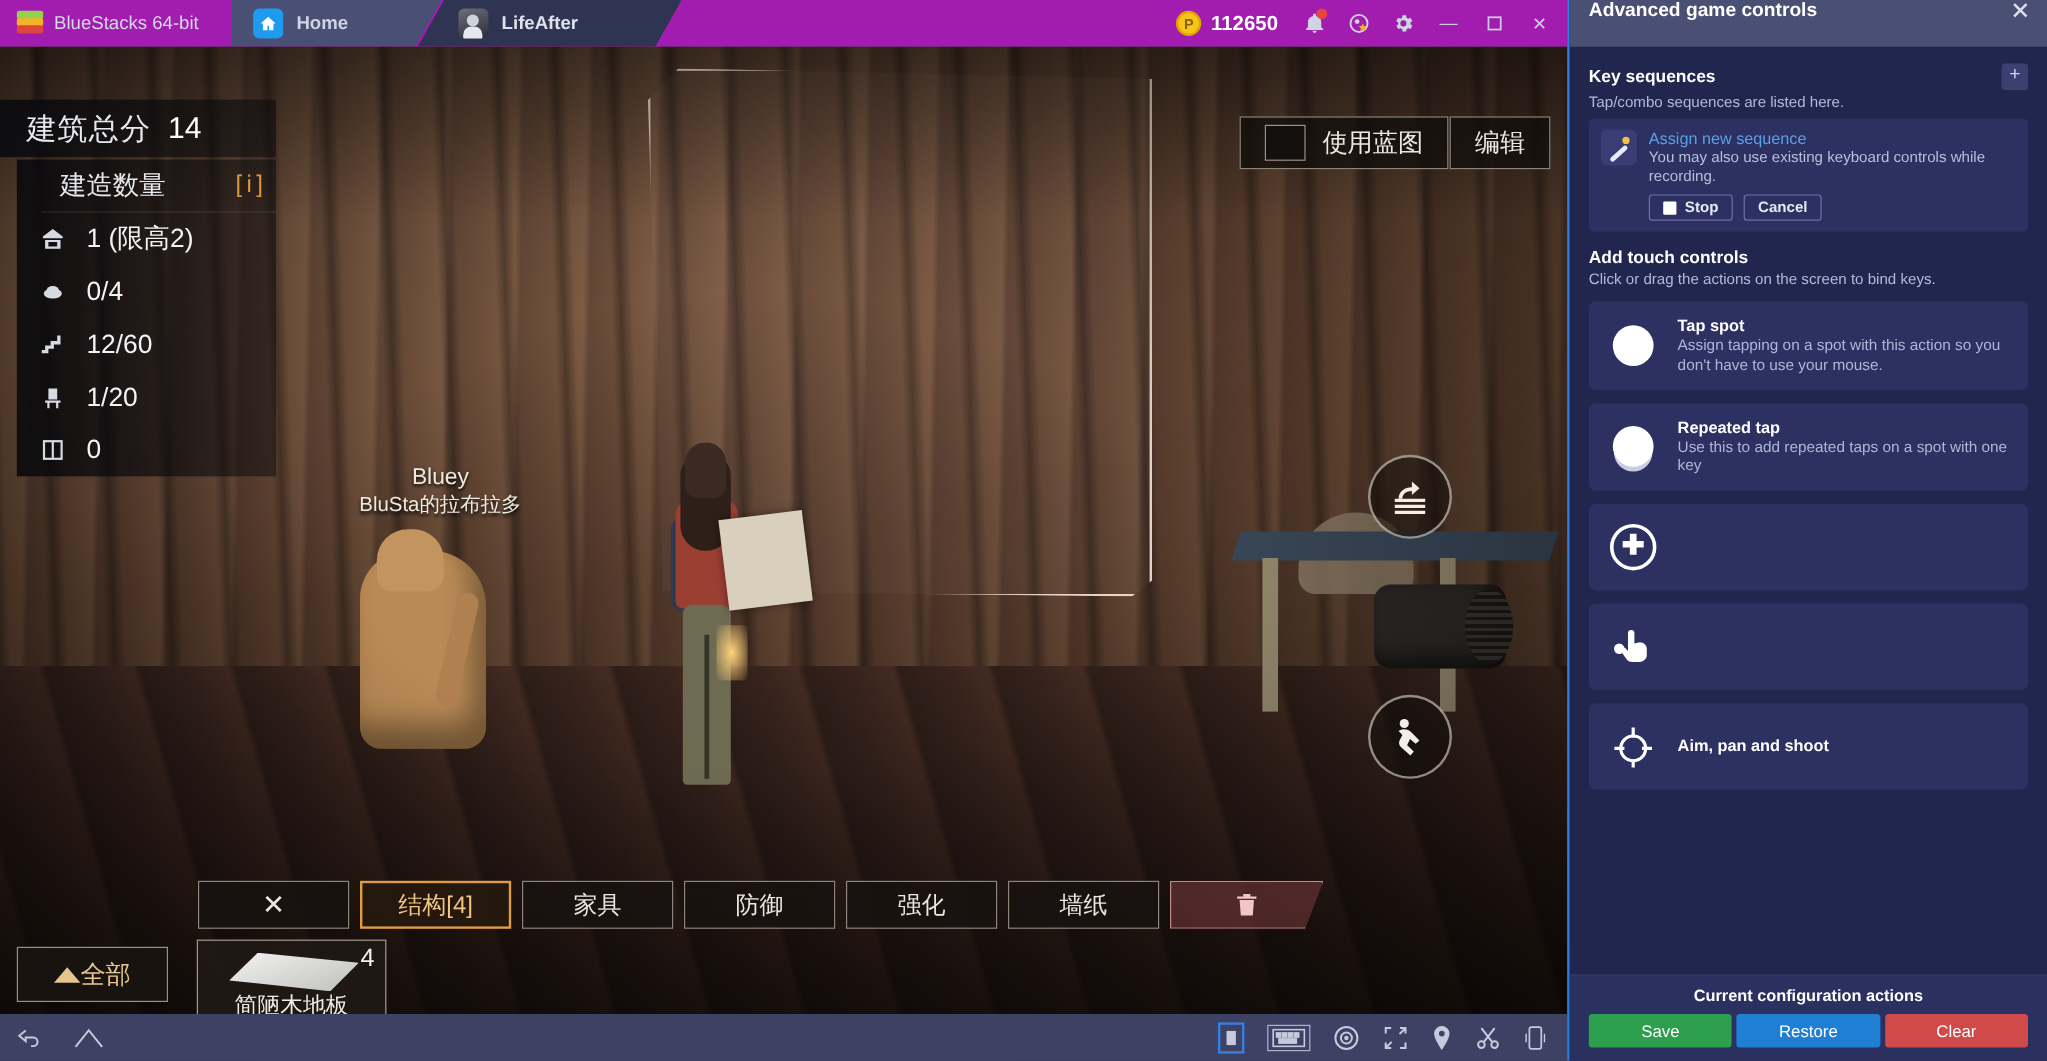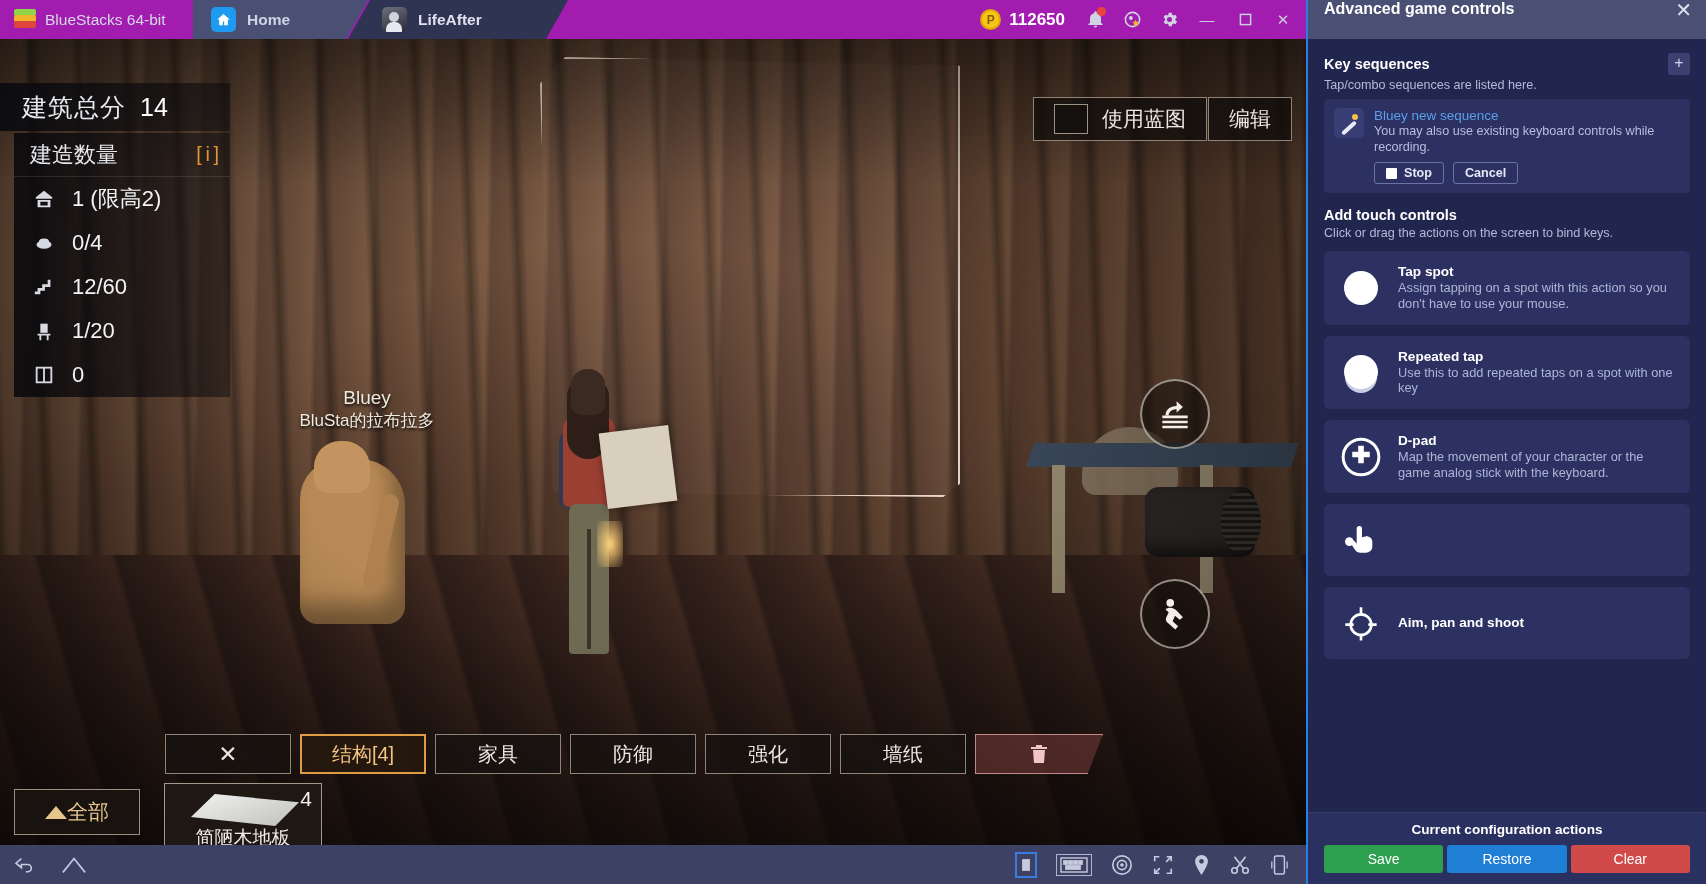--- a/index.html
+++ b/index.html
@@ -118,21 +118,21 @@
   
   .hud-score { position:absolute; left:0; top:44px; width:230px; height:48px;
     background:linear-gradient(90deg, rgba(10,10,14,.92), rgba(10,10,14,.55));
     display:flex; align-items:center; gap:14px; padding-left:22px; }
   .hud-score .lbl { color:#e8e9ee; font-size:25px; letter-spacing:1px; }
   .hud-score .num { color:#ffffff; font-size:25px; }
 
   .hud-panel { position:absolute; left:14px; top:94px; width:216px;
     background:linear-gradient(90deg, rgba(8,8,12,.88), rgba(8,8,12,.48)); }
   .hud-row { height:44px; display:flex; align-items:center; gap:14px; padding-left:16px; }
-  .hud-row.hdr { border-bottom:1px solid rgba(255,255,255,.10); }
+  .hud-row.hdr { border-bottom:1px solid rgba(255,255,255,.10);margin-left:20px; }
   .hud-row .t { color:#e6e7ec; font-size:22px; }
   .hud-row .v { color:#f2f3f7; font-size:22px; }
   .info-b { margin-left:auto; margin-right:12px; color:#e0953a; font-size:20px;
     letter-spacing:-1px; }
   .ic { width:28px; height:26px; flex:none; display:flex; align-items:center; justify-content:center; }
   .ic svg { fill:#d8dae2; }
 
   .gbtn-row { position:absolute; right:14px; top:58px; display:flex; gap:1px; }
   .gbtn { height:44px; display:flex; align-items:center; gap:14px;
     padding:0 20px; border:1px solid #8d8376; background:rgba(18,14,12,.78);
@@ -507,21 +507,21 @@
 
       <div class="sect-h">
         <span class="h">Key sequences</span>
         <span class="plus">+</span>
       </div>
       <div class="sect-sub">Tap/combo sequences are listed here.</div>
 
       <div class="rec-card">
         <span class="wand"></span>
         <div class="rec-body">
-          <div class="lnk">Bluey new sequence</div>
+          <div class="lnk">Assign new sequence</div>
           <div class="dsc">You may also use existing keyboard controls while recording.</div>
           <div class="rec-btns">
             <span class="mini">
               <span class="sq"></span>
               <span>Stop</span>
             </span>
             <span class="mini">
               <span>Cancel</span>
             </span>
           </div>
@@ -554,24 +554,20 @@
           </div>
         </div>
 
         <div class="card">
           <span class="cicon">
             <svg width="42" height="42" viewBox="0 0 24 24">
                 <circle cx="12" cy="12" r="10.2" fill="none" stroke="#fff" stroke-width="1.7"></circle>
                 <path d="M10.4 5.6h3.2v3.4h3.4v3.2h-3.4v3.4h-3.2v-3.4H7v-3.2h3.4z"></path>
               </svg>
           </span>
-          <div>
-            <h4>D-pad</h4>
-            <p>Map the movement of your character or the game analog stick with the keyboard.</p>
-          </div>
         </div>
 
         <div class="card">
           <span class="cicon">
             <svg width="42" height="40" viewBox="0 0 24 24">
                 <circle cx="5" cy="13" r="2.6"></circle>
                 <path d="M11 3.6a1.6 1.6 0 0 1 1.6 1.6v5.2l2.6-.7c2 0 3.6 1.4 3.6 3.3v3.1c0 2-1.8 3.5-3.8 3.5h-3.3c-1.5 0-2.6-.7-3.3-1.8L6 14.3c-.4-.8 0-1.7.9-1.9.6-.1 1.1.1 1.5.6l1 1.2V5.2A1.6 1.6 0 0 1 11 3.6z"></path>
               </svg>
           </span>
         </div>

